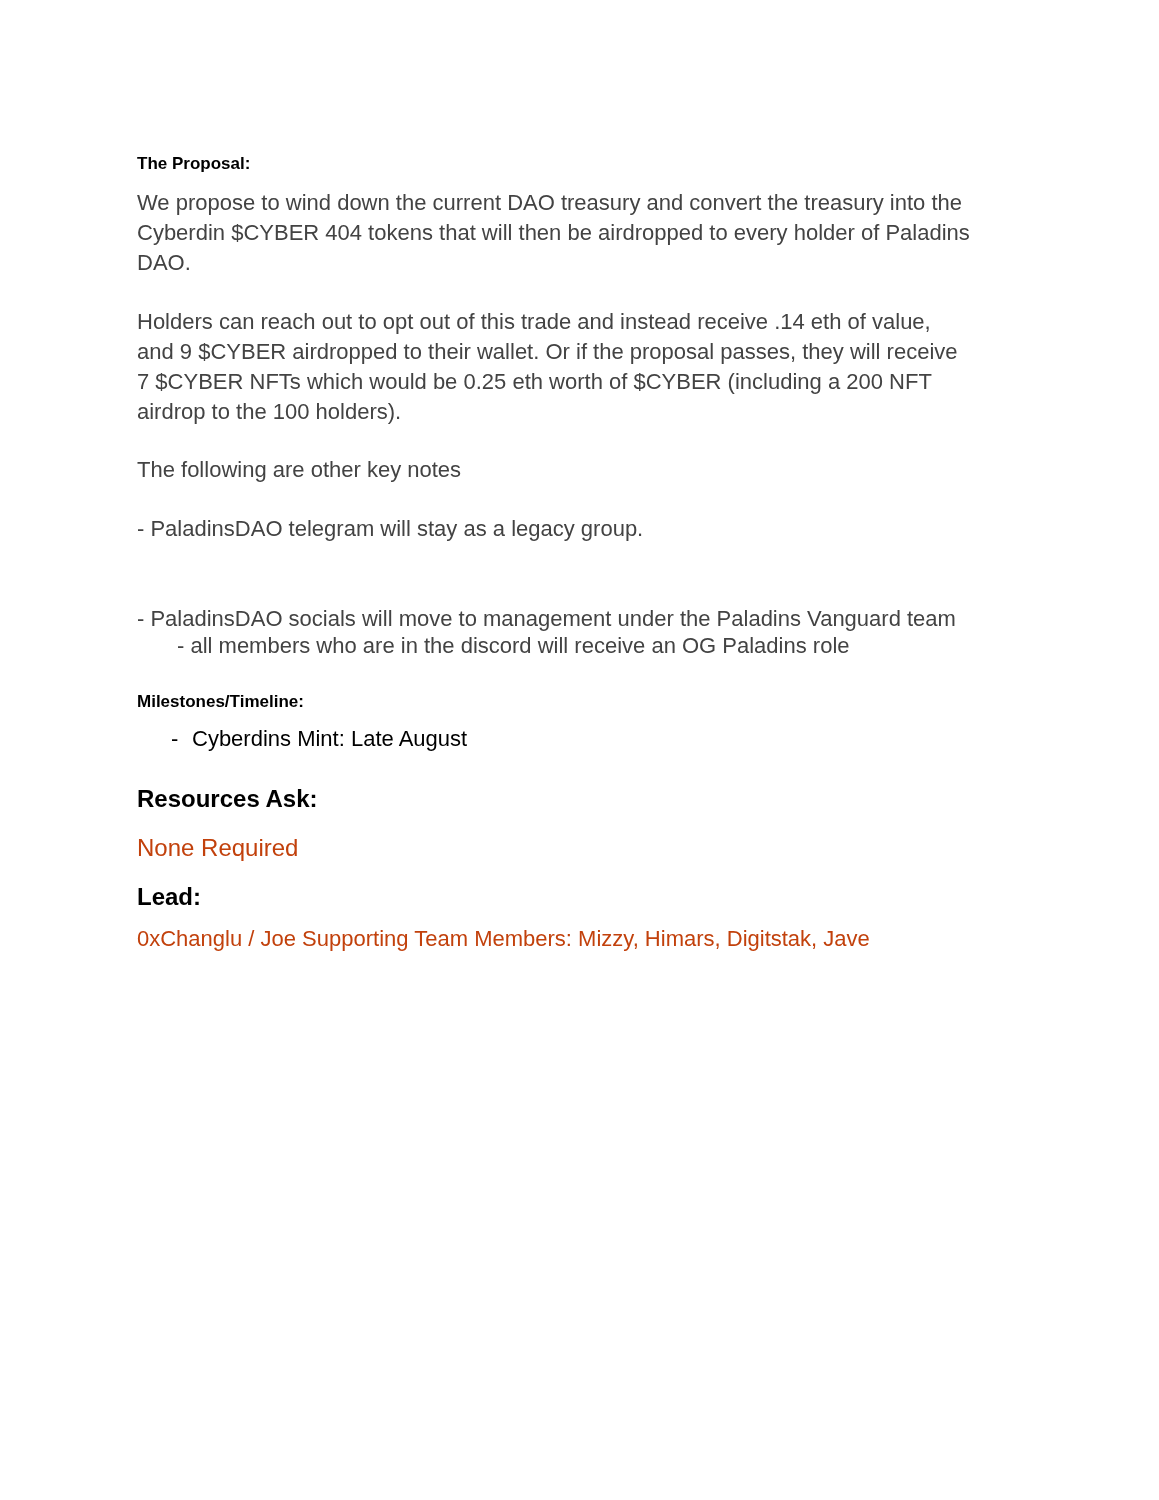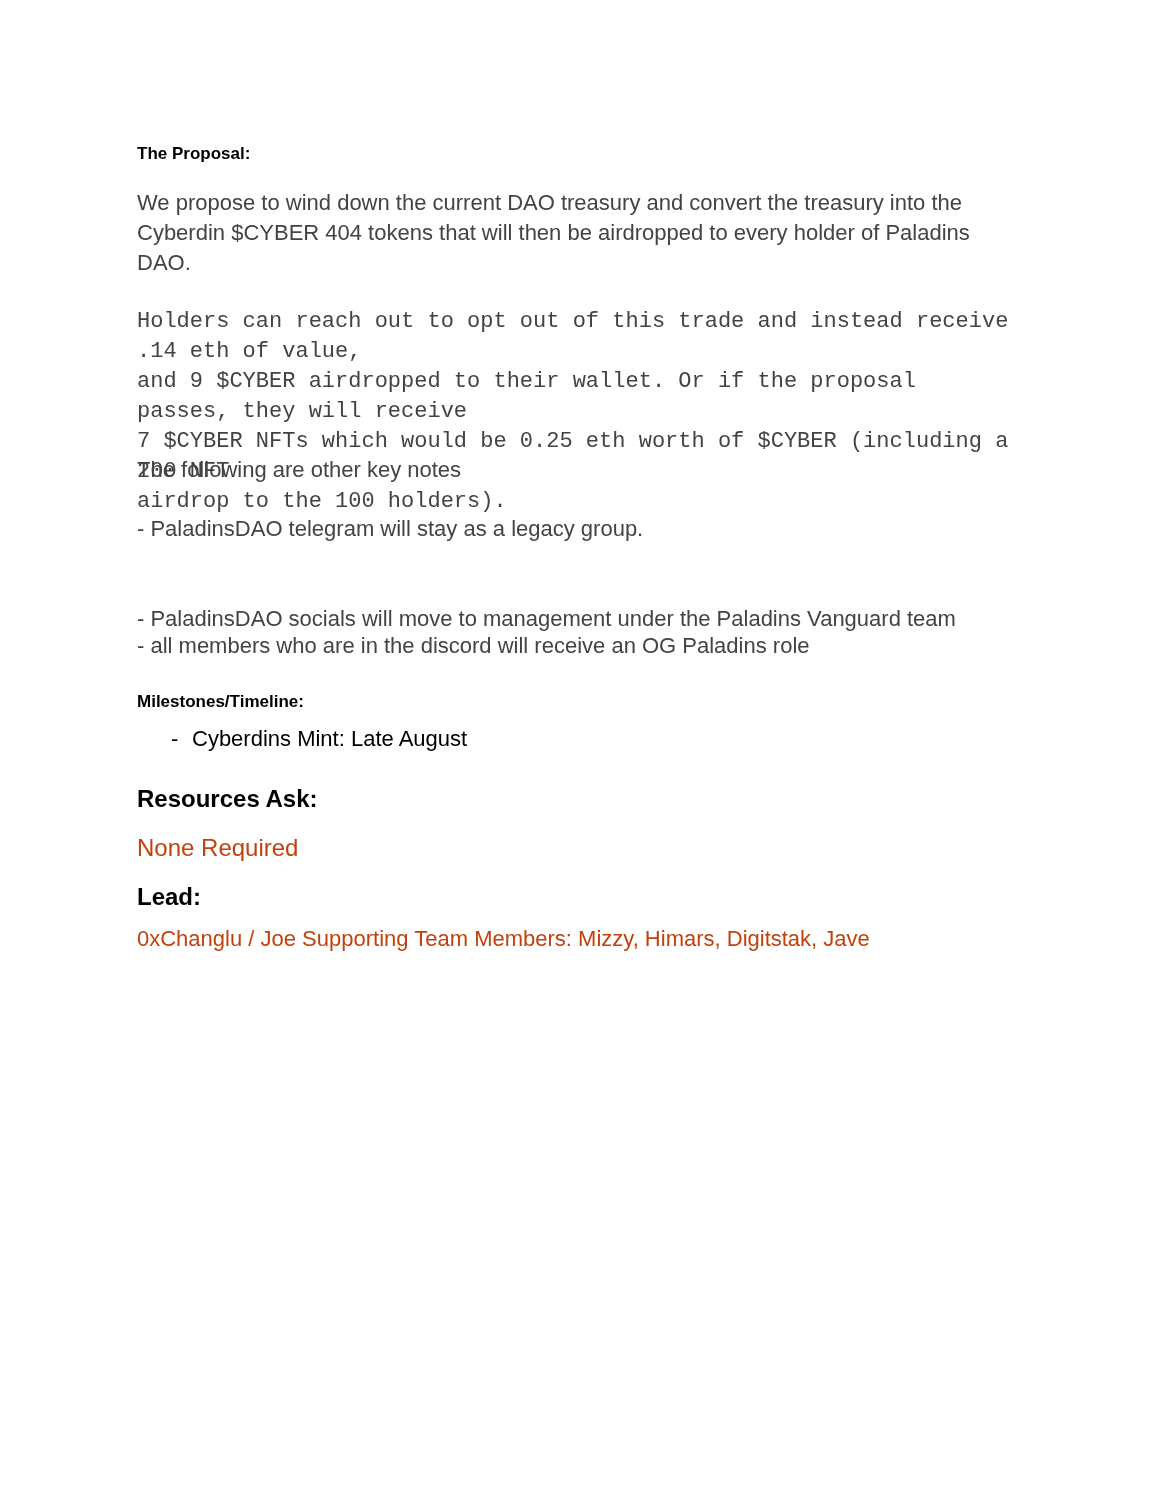--- a/index.html
+++ b/index.html
@@ -13,40 +13,40 @@
     .bullet { font-size: 22px; color: #000; }
     .bullet .dash { position: absolute; left: 34px; }
     .bullet .txt { position: absolute; left: 55px; white-space: nowrap; }
     .para p { margin: 0; }
   </style>
 </head>
 <body>
 
 <div class="page">
 
-  <div class="abs h-small" style="top:144px;">The Proposal:</div>
+  <div class="abs h-small" style="top:154px;">The Proposal:</div>
 
   <div class="abs body-grey para" style="top:188px;">
     <p>We propose to wind down the current DAO treasury and convert the treasury into the</p>
     <p>Cyberdin $CYBER 404 tokens that will then be airdropped to every holder of Paladins</p>
     <p>DAO.</p>
   </div>
 
-  <div class="abs body-grey para" style="top:307px;font-family:Liberation Mono, monospace;">
+  <div class="abs body-grey para" style="top:307px;">
     <p>Holders can reach out to opt out of this trade and instead receive .14 eth of value,</p>
     <p>and 9 $CYBER airdropped to their wallet. Or if the proposal passes, they will receive</p>
     <p>7 $CYBER NFTs which would be 0.25 eth worth of $CYBER (including a 200 NFT</p>
     <p>airdrop to the 100 holders).</p>
   </div>
 
   <div class="abs body-grey" style="top:455px;">The following are other key notes</div>
 
   <div class="abs body-grey" style="top:514px;">- PaladinsDAO telegram will stay as a legacy group.</div>
   <div class="abs body-grey" style="top:604px;">- PaladinsDAO socials will move to management under the Paladins Vanguard team</div>
-  <div class="abs body-grey" style="top:631px;">- all members who are in the discord will receive an OG Paladins role</div>
+  <div class="abs body-grey" style="top:631px;margin-left:40px;">- all members who are in the discord will receive an OG Paladins role</div>
 
   <div class="abs h-small" style="top:692px;">Milestones/Timeline:</div>
 
   <div class="abs bullet" style="top:726px; width:880px; height:30px;">
     <span class="dash">-</span>
     <span class="txt">Cyberdins Mint: Late August</span>
   </div>
 
   <div class="abs h-large" style="top:785px;">Resources Ask:</div>
   <div class="abs body-black" style="top:834px; font-size:24px;">None Required</div>

